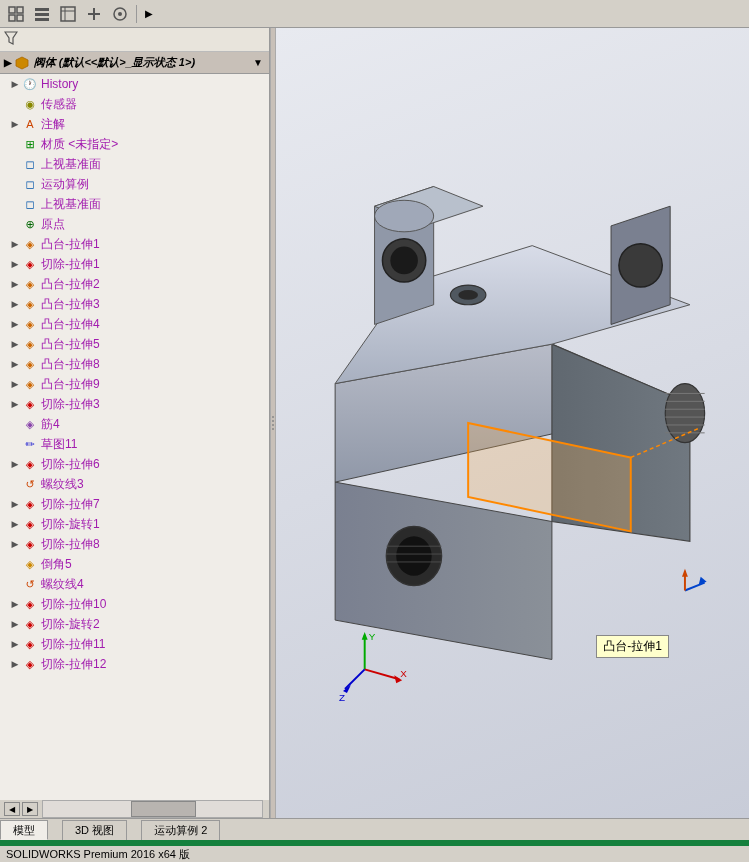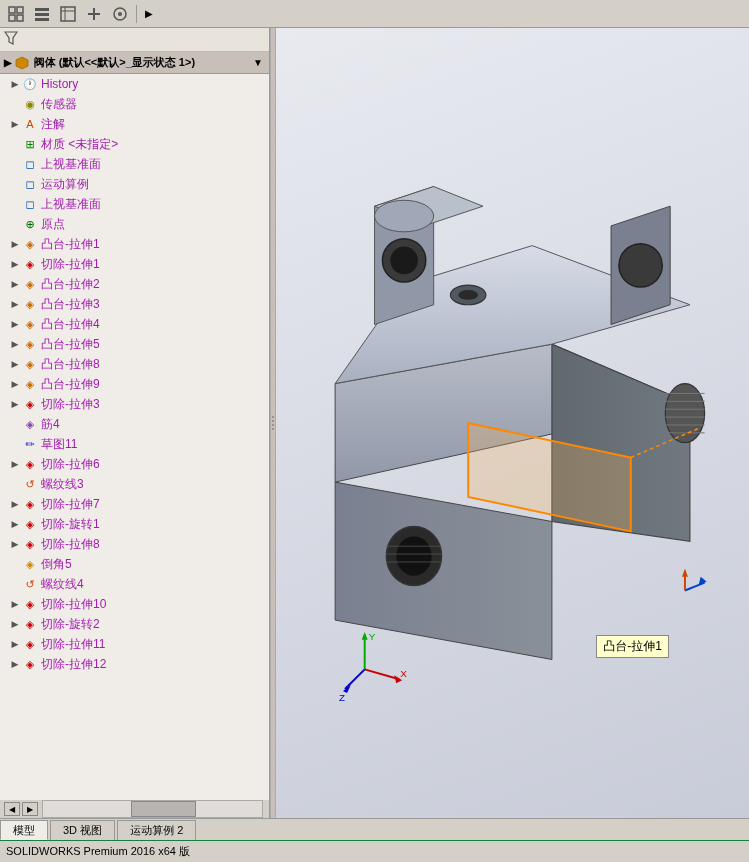--- a/index.html
+++ b/index.html
@@ -225,32 +225,32 @@
     .bottom-tab {
       height: 20px;
       padding: 0 12px;
       background: #d4d0c8;
       border: 1px solid #999;
       border-bottom: none;
       display: flex;
       align-items: center;
       font-size: 11px;
       cursor: pointer;
-      margin-right: 2px;
+      margin-right: 14px;
     }
     .bottom-tab.active {
       background: #f0ede8;
       border-bottom: 1px solid #f0ede8;
     }
 
     
     #status-bar {
       height: 22px;
       background: #d4d0c8;
-      border-top: 1px solid #15803d;
+      border-top: 6px solid #15803d;
       display: flex;
       align-items: center;
       padding: 0 6px;
       font-size: 11px;
       color: #000;
     }
 
     
     #panel-nav {
       height: 18px;
@@ -351,21 +351,21 @@
       </span>
     </div>
 
     <div id="part-header">
       <span class="part-arrow">▶</span>
       <span class="part-icon">
         <svg width="14" height="14" viewBox="0 0 14 14">
             <polygon points="7,1 13,4 13,10 7,13 1,10 1,4" fill="#cc8800" stroke="#aa6600" stroke-width="0.8"></polygon>
           </svg>
       </span>
-      <span style="flex:1; font-size:11px;">阀体 (默认&lt;&lt;默认&gt;_显示状态 1&gt;)</span>
+      <span style="flex:1; font-size:11px;font-style:italic;">阀体 (默认&lt;&lt;默认&gt;_显示状态 1&gt;)</span>
       <span class="part-arrow">▼</span>
     </div>
 
     <div id="tree-list">
     <div class="tree-item">
           <span class="tree-expand">▶</span>
           <span class="tree-icon icon-history">🕐</span>
           <span class="tree-label">History</span>
         </div>
         <div class="tree-item">

